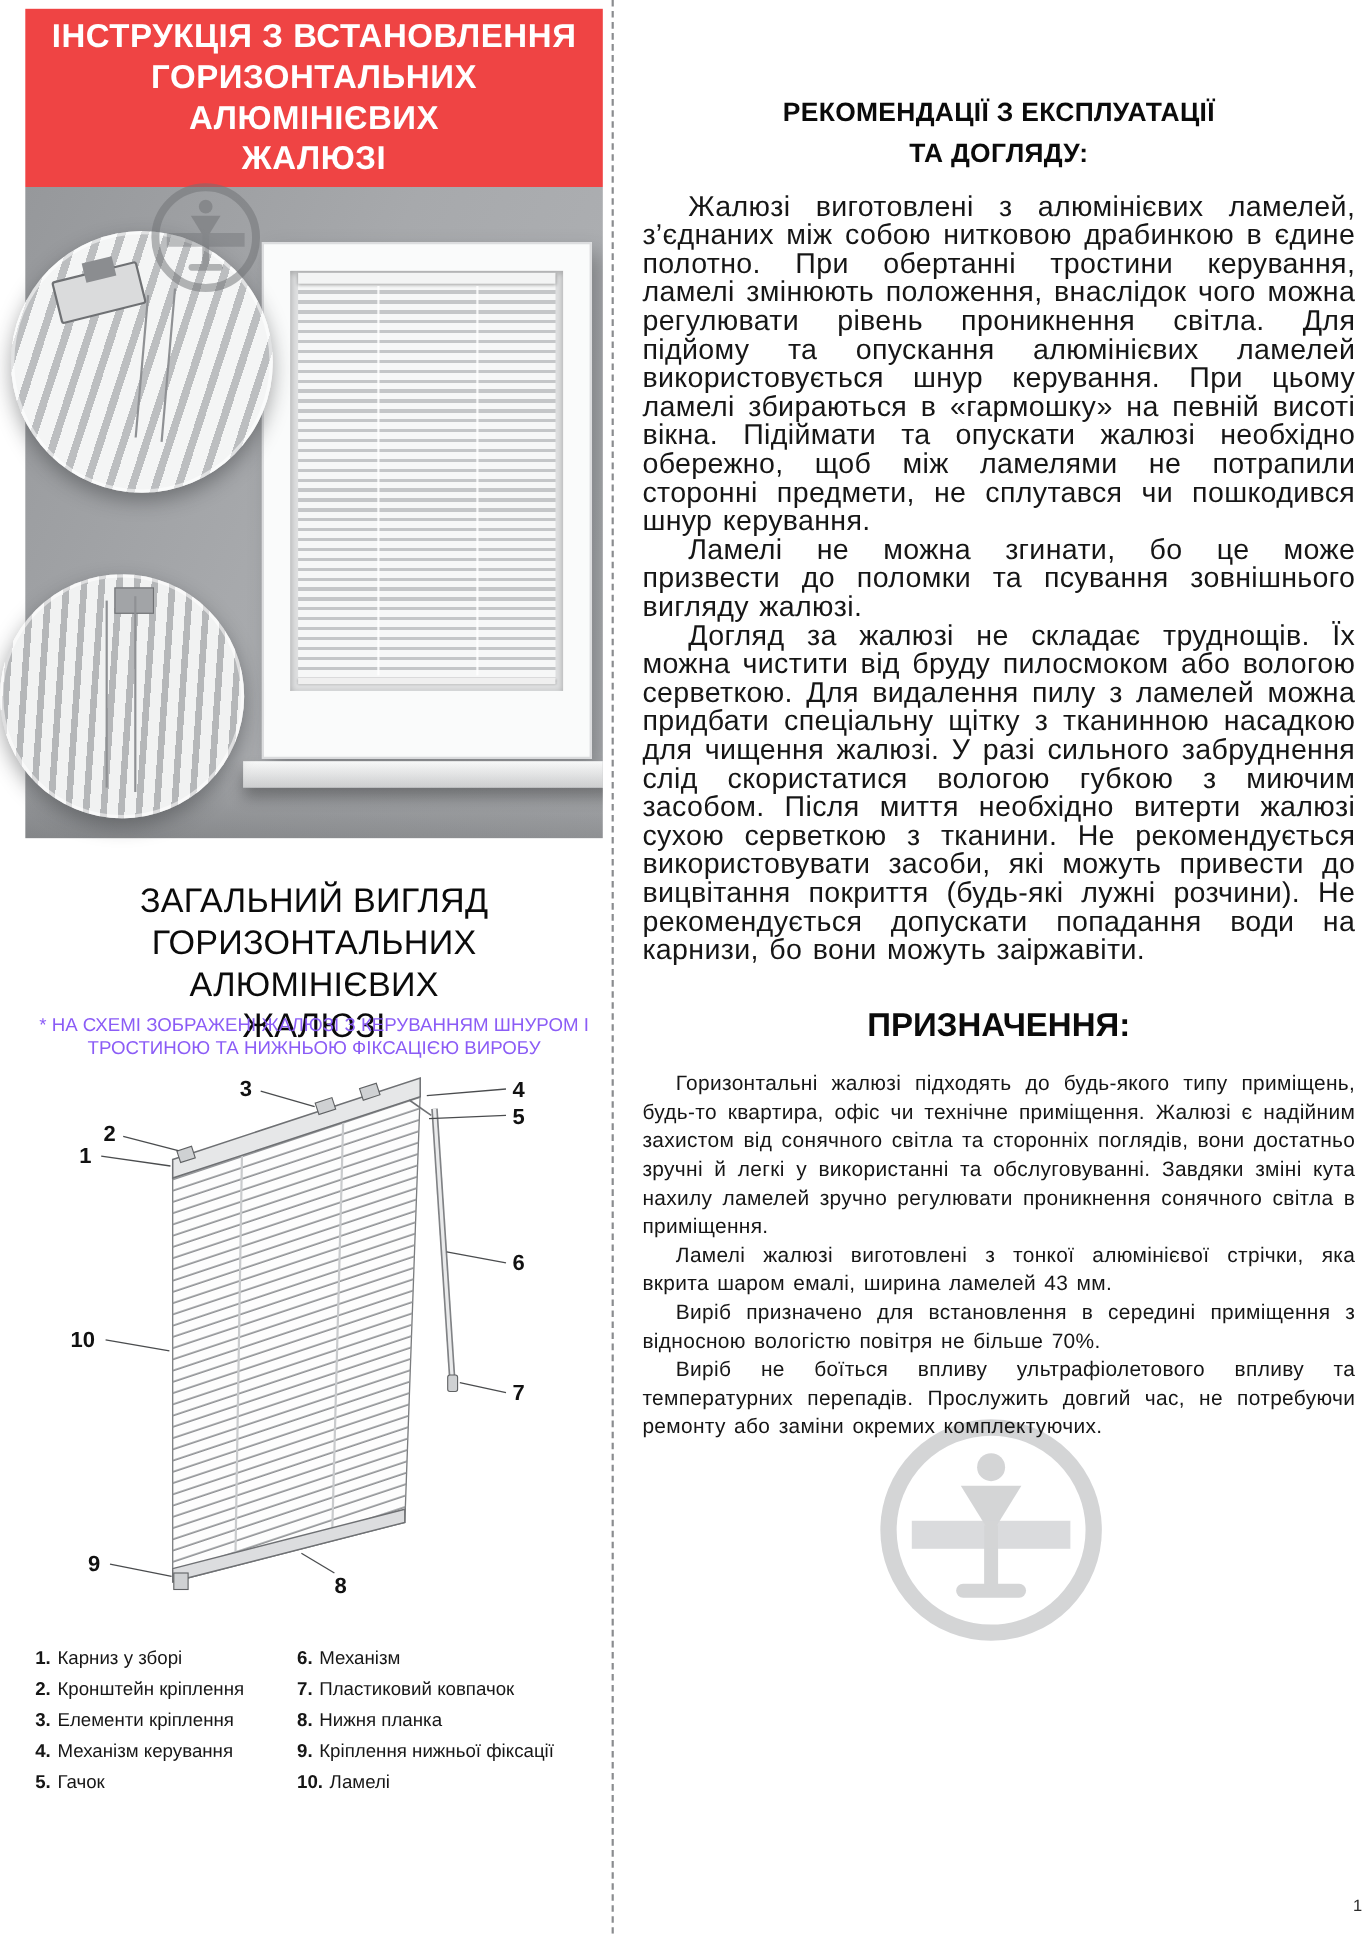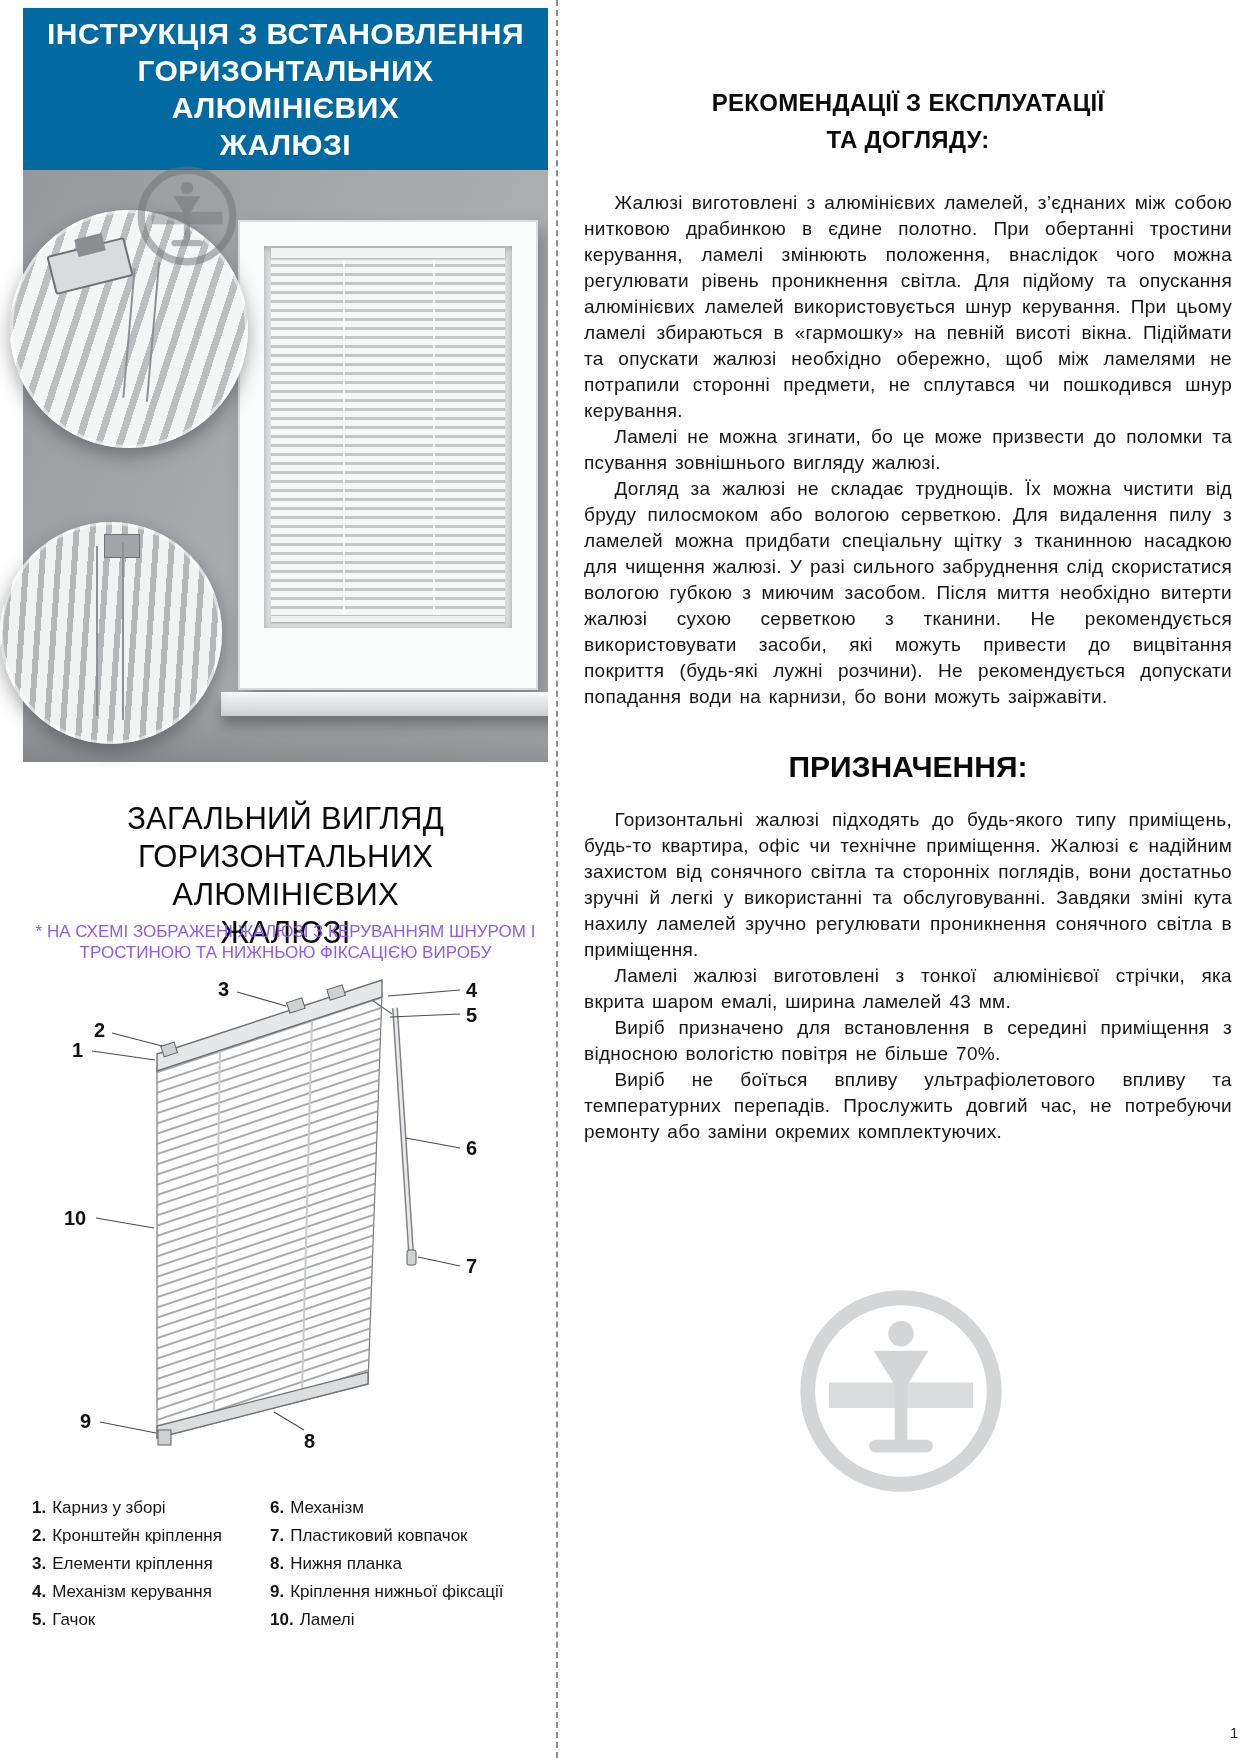--- a/index.html
+++ b/index.html
@@ -6,21 +6,21 @@
   body{
     width:1245px;height:1758px;position:relative;overflow:hidden;
     background:#ffffff;color:#161616;
     font-family:"Liberation Sans","DejaVu Sans",sans-serif;
   }
   .pre{white-space:pre-line;}
 
   
   .header-block{
     position:absolute;left:23px;top:8px;width:525px;height:162px;
-    background:#0369a1;color:#ffffff;
+    background:#ef4444;color:#ffffff;
     display:flex;align-items:center;justify-content:center;text-align:center;
     font-weight:700;font-size:30px;line-height:37px;letter-spacing:.5px;
   }
   .illustration{
     position:absolute;left:0;top:170px;width:560px;height:600px;
   }
   .photo{
     position:absolute;left:23px;top:0;width:525px;height:592px;
     background:linear-gradient(115deg,#96989b 0%,#a7a9ac 45%,#b2b4b7 100%);
     overflow:hidden;
@@ -104,21 +104,21 @@
   .divider{
     position:absolute;left:556px;top:0;height:1758px;width:0;
     border-left:2px dashed #8a8c8f;
   }
 
   
   .right-col{position:absolute;left:584px;top:42px;width:648px;z-index:1;}
   .r-title{
     text-align:center;font-weight:700;font-size:24px;line-height:37px;letter-spacing:.3px;color:#0b0b0b;margin-top:42px;
   }
-  .r-body{margin-top:32px;font-size:19px;line-height:26px;text-align:justify;letter-spacing:.3px;word-spacing:2px;}
+  .r-body{margin-top:16px;font-size:26px;line-height:26px;text-align:justify;letter-spacing:.3px;word-spacing:2px;}
   .r-body p{margin:0;text-indent:1.6em;}
   .purpose-title{margin-top:38px;text-align:center;font-weight:700;font-size:30px;line-height:37px;color:#0b0b0b;}
   .purpose-body{margin-top:22px;font-size:19px;line-height:26px;text-align:justify;letter-spacing:.3px;word-spacing:2px;}
   .purpose-body p{margin:0;text-indent:1.6em;}
 
   .page-number{
     position:absolute;left:1230px;top:1724px;font-size:15px;color:#2b2b2b;
   }
 </style>
 </head>

